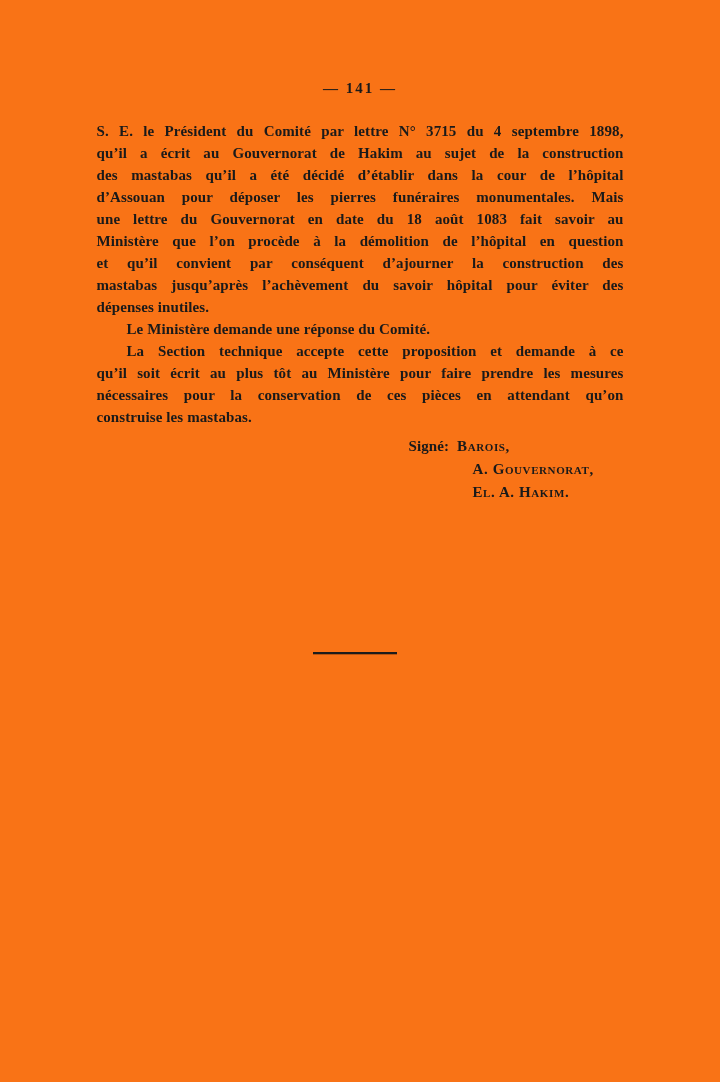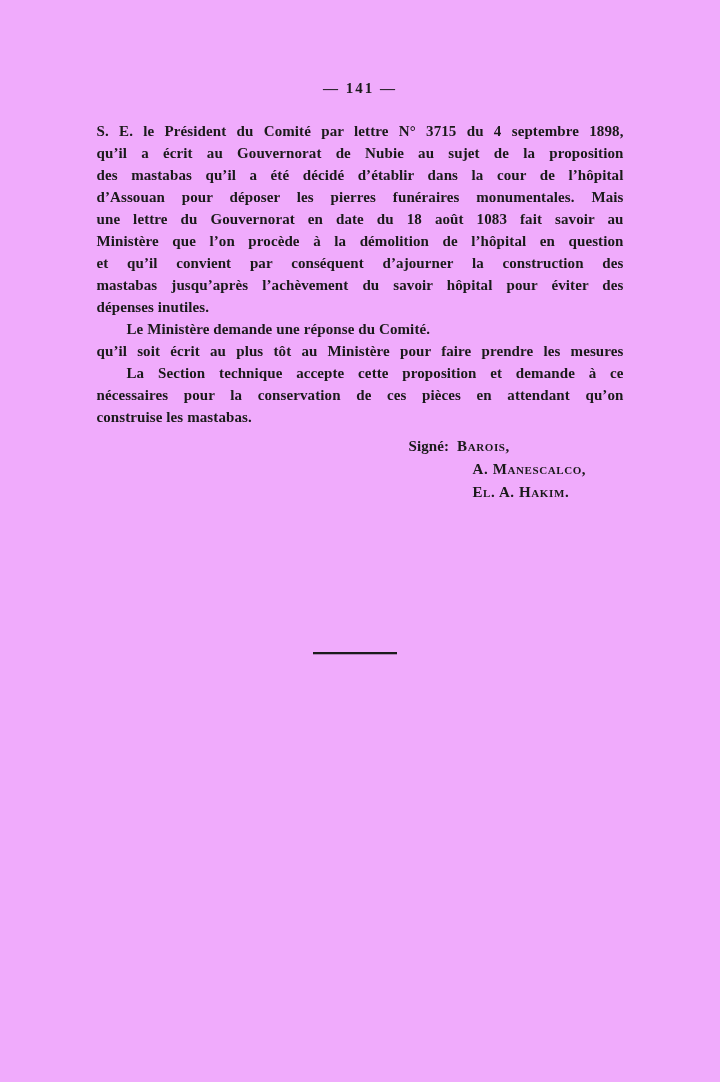--- a/index.html
+++ b/index.html
@@ -5,21 +5,21 @@
   html, body {
     margin: 0;
     padding: 0;
     background: #e8e8e6;
   }
   .page {
     position: relative;
     width: 720px;
     height: 1082px;
     margin: 0 auto;
-    background: #f0abfc;
+    background: #f97316;
     color: #1a1a1a;
     font-family: "Liberation Serif", "DejaVu Serif", serif;
     font-weight: bold;
     overflow: hidden;
   }
   .page-number {
     padding-top: 80px;
     text-align: center;
     font-size: 15px;
     letter-spacing: 2px;
@@ -72,48 +72,48 @@
 <body>
 
 <div class="page">
 
   <div class="page-number">— 141 —</div>
 
   <div class="body-block">
 
     <p class="para">
       <span class="line jline">S. E. le Président du Comité par lettre N° 3715 du 4 septembre 1898,</span>
-      <span class="line jline">qu’il a écrit au Gouvernorat de Nubie au sujet de la proposition</span>
+      <span class="line jline">qu’il a écrit au Gouvernorat de Hakim au sujet de la construction</span>
       <span class="line jline">des mastabas qu’il a été décidé d’établir dans la cour de l’hôpital</span>
       <span class="line jline">d’Assouan pour déposer les pierres funéraires monumentales. Mais</span>
       <span class="line jline">une lettre du Gouvernorat en date du 18 août 1083 fait savoir au</span>
       <span class="line jline">Ministère que l’on procède à la démolition de l’hôpital en question</span>
       <span class="line jline">et qu’il convient par conséquent d’ajourner la construction des</span>
       <span class="line jline">mastabas jusqu’après l’achèvement du savoir hôpital pour éviter des</span>
       <span class="line lline">dépenses inutiles.</span>
     </p>
 
     <p class="para">
       <span class="line lline indent">Le Ministère demande une réponse du Comité.</span>
     </p>
 
     <p class="para">
+      <span class="line jline indent">La Section technique accepte cette proposition et demande à ce</span>
       <span class="line jline">qu’il soit écrit au plus tôt au Ministère pour faire prendre les mesures</span>
-      <span class="line jline indent">La Section technique accepte cette proposition et demande à ce</span>
       <span class="line jline">nécessaires pour la conservation de ces pièces en attendant qu’on</span>
       <span class="line lline">construise les mastabas.</span>
     </p>
 
 
     <div class="signature">
       <div class="sig-row">
         <span class="sig-label">Signé:</span><span class="sig-name">Barois,</span>
       </div>
       <div class="sig-row sig-cont">
-        <span class="sig-name">A. Manescalco,</span>
+        <span class="sig-name">A. Gouvernorat,</span>
       </div>
       <div class="sig-row sig-cont">
         <span class="sig-name">El. A. Hakim.</span>
       </div>
     </div>
 
     <div class="end-rule"></div>
 
   </div>
 

